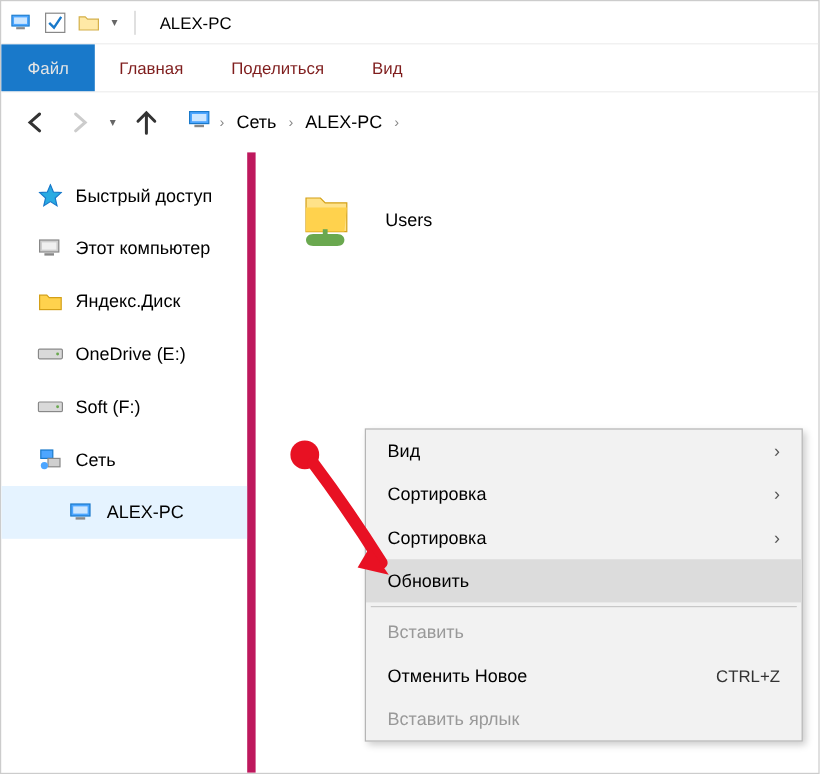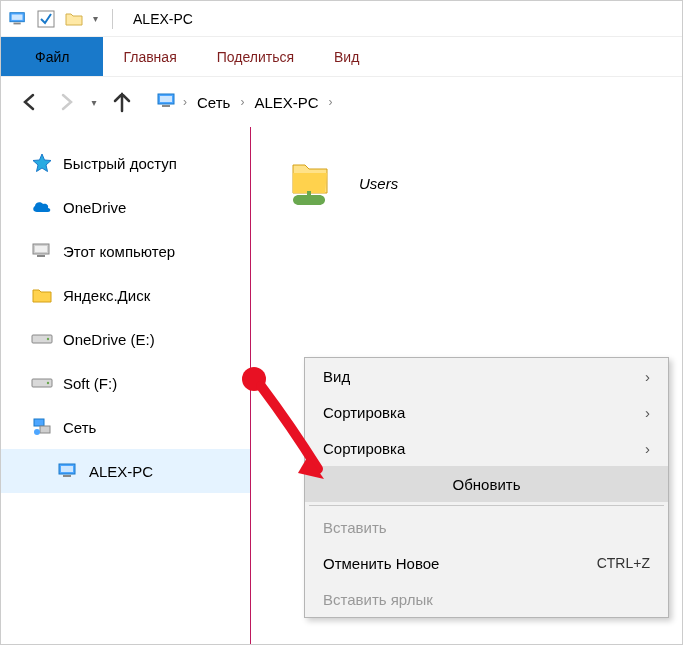--- a/index.html
+++ b/index.html
@@ -5,43 +5,43 @@
   * { box-sizing: border-box; margin: 0; padding: 0; font-family: "Segoe UI", Arial, sans-serif; }
   body { background: #fff; width: 683px; height: 645px; overflow: hidden; border: 1px solid #ccc; position: relative; }
 
   .titlebar { height: 36px; display: flex; align-items: center; padding: 0 8px; gap: 10px; border-bottom: 1px solid #eee; }
   .titlebar .icon { width: 18px; height: 18px; display: inline-flex; align-items: center; justify-content: center; }
   .titlebar .sep { width: 1px; height: 20px; background: #ccc; margin: 0 4px; }
   .titlebar .title { font-size: 14px; color: #000; margin-left: 6px; }
 
   .ribbon { height: 40px; display: flex; align-items: stretch; border-bottom: 1px solid #eee; }
   .ribbon .tab { padding: 0 20px; display: flex; align-items: center; font-size: 14px; color: #7f1d1d; cursor: pointer; }
-  .ribbon .tab.file { background: #1979ca; color: #000000; padding: 0 34px; }
+  .ribbon .tab.file { background: #1979ca; color: #e5e5e5; padding: 0 22px; }
 
   .navrow { height: 50px; display: flex; align-items: center; padding: 0 14px; gap: 6px; }
   .navbtn { width: 30px; height: 30px; display: flex; align-items: center; justify-content: center; color: #555; cursor: pointer; }
   .navbtn.disabled { color: #bbb; }
   .breadcrumb { display: flex; align-items: center; gap: 6px; font-size: 15px; margin-left: 14px; }
   .crumb { padding: 2px 4px; cursor: pointer; }
   .crumb-sep { color: #888; font-size: 12px; }
 
   .body { display: flex; height: calc(100% - 126px); }
-  .sidebar { width: 250px; border-right: 1px solid #be185d; padding-top: 14px; overflow: hidden; }
+  .sidebar { width: 212px; border-right: 7px solid #be185d; padding-top: 14px; overflow: hidden; }
   .sidebar-item { height: 44px; display: flex; align-items: center; padding-left: 30px; gap: 10px; font-size: 15px; cursor: pointer; }
   .sidebar-item.nested { padding-left: 56px; background: #e5f3ff; }
   .sidebar-item .icon { width: 22px; height: 22px; display: inline-flex; align-items: center; justify-content: center; }
 
   .content { flex: 1; padding: 28px 30px; position: relative; }
-  .folder-item { display: flex; align-items: center; gap: 22px; margin-bottom: 22px; cursor: pointer; font-style: italic; }
+  .folder-item { display: flex; align-items: center; gap: 22px; margin-bottom: 22px; cursor: pointer; }
   .folder-item .icon { width: 56px; height: 56px; display: inline-flex; align-items: center; justify-content: center; }
   .folder-item .label { font-size: 15px; }
 
   .contextmenu { position: absolute; left: 303px; top: 356px; width: 365px; background: #f2f2f2; border: 1px solid #b5b5b5; box-shadow: 3px 3px 6px rgba(0,0,0,0.2); font-size: 15px; }
   .ctx-row { height: 36px; display: flex; align-items: center; padding: 0 18px; justify-content: space-between; cursor: pointer; }
-  .ctx-row:hover, .ctx-row.hover { background: #dcdcdc; justify-content: center; }
+  .ctx-row:hover, .ctx-row.hover { background: #dcdcdc; }
   .ctx-row.disabled { color: #999; cursor: default; }
   .ctx-row .arrow { color: #555; }
   .ctx-sep { height: 1px; background: #c8c8c8; margin: 3px 4px; }
   .ctx-shortcut { color: #333; font-size: 14px; }
 
   .red-arrow { position: absolute; left: 235px; top: 360px; pointer-events: none; z-index: 10; }
 </style>
 </head>
 <body>
 
@@ -114,28 +114,20 @@
     <div class="sidebar-item">
       <span class="icon">
         <svg width="20" height="20" viewBox="0 0 20 20">
             <path d="M10 1 L12.5 7 L19 7.5 L14 12 L15.5 18.5 L10 15 L4.5 18.5 L6 12 L1 7.5 L7.5 7 Z" fill="#29abe2" stroke="#1979ca"></path>
           </svg>
       </span>
       <span>Быстрый доступ</span>
     </div>
     <div class="sidebar-item">
       <span class="icon">
-        <svg width="22" height="14" viewBox="0 0 22 14">
-            <path d="M6 12 C2 12 1 8 4 6 C4 2 10 1 12 4 C15 3 18 5 17 8 C20 8 20 12 17 12 Z" fill="#0078d4"></path>
-          </svg>
-      </span>
-      <span>OneDrive</span>
-    </div>
-    <div class="sidebar-item">
-      <span class="icon">
         <svg width="20" height="16" viewBox="0 0 20 16">
             <rect x="1" y="1" width="16" height="10" fill="#cfcfcf" stroke="#888"></rect>
             <rect x="3" y="3" width="12" height="6" fill="#f0f0f0"></rect>
             <rect x="5" y="12" width="8" height="2" fill="#888"></rect>
           </svg>
       </span>
       <span>Этот компьютер</span>
     </div>
     <div class="sidebar-item">
       <span class="icon">

